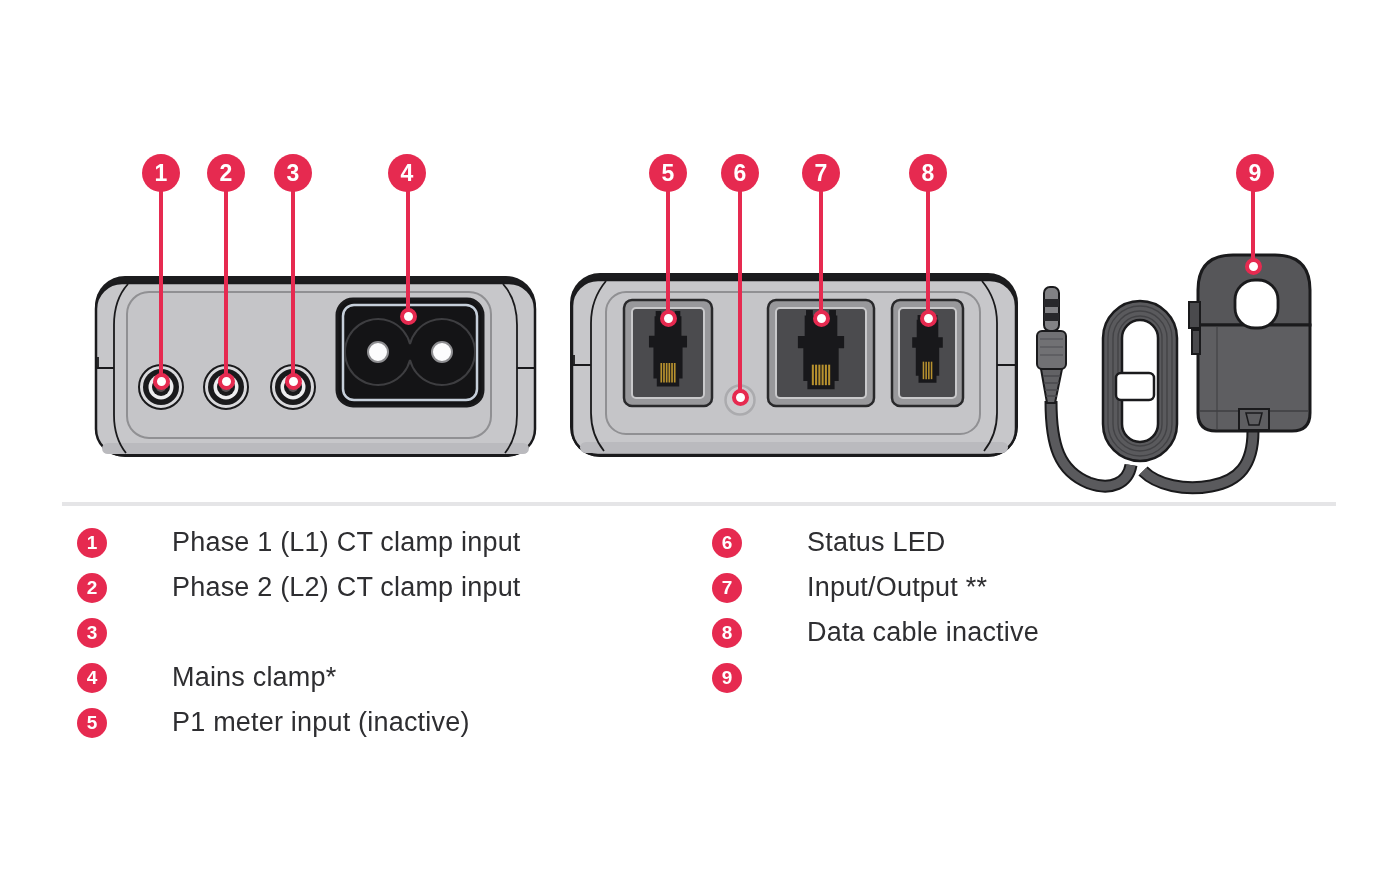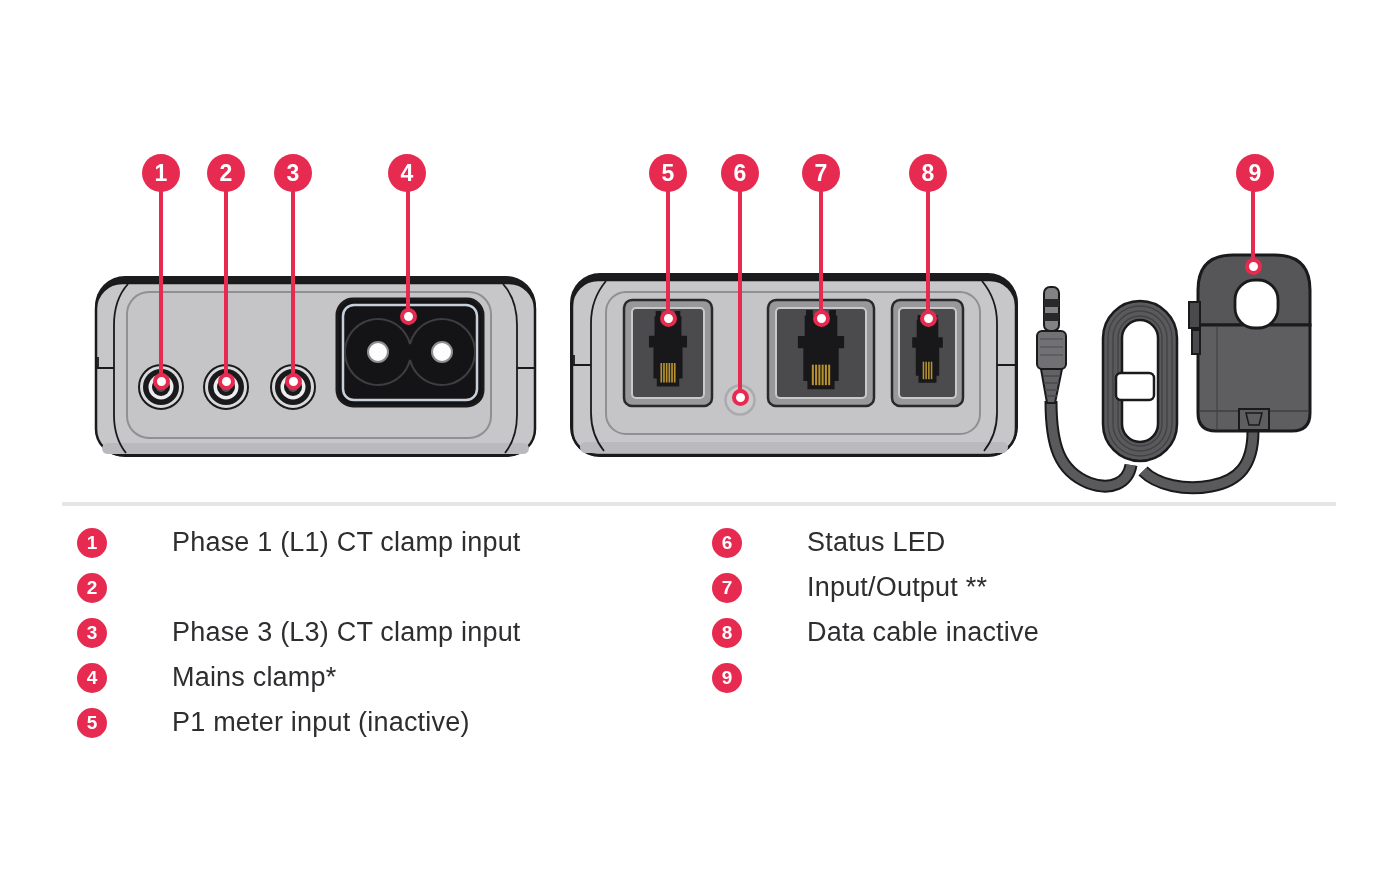--- a/index.html
+++ b/index.html
@@ -206,24 +206,24 @@
 
   <div class="divider"></div>
 
   <div class="legend left">
     <div class="legend-row">
       <div class="lbadge">1</div>
       <div class="llabel">Phase 1 (L1) CT clamp input</div>
     </div>
     <div class="legend-row">
       <div class="lbadge">2</div>
+      <div class="llabel">Phase 2 (L2) CT clamp input</div>
     </div>
     <div class="legend-row">
       <div class="lbadge">3</div>
-      <div class="llabel">Phase 3 (L3) CT clamp input</div>
     </div>
     <div class="legend-row">
       <div class="lbadge">4</div>
       <div class="llabel">Mains clamp*</div>
     </div>
     <div class="legend-row">
       <div class="lbadge">5</div>
       <div class="llabel">P1 meter input (inactive)</div>
     </div>
   </div>

